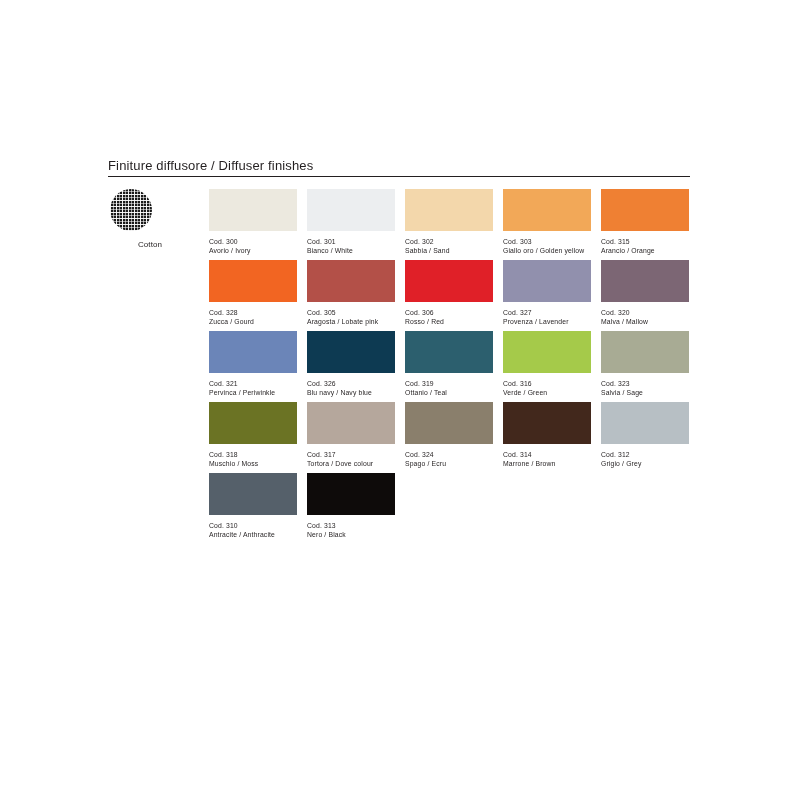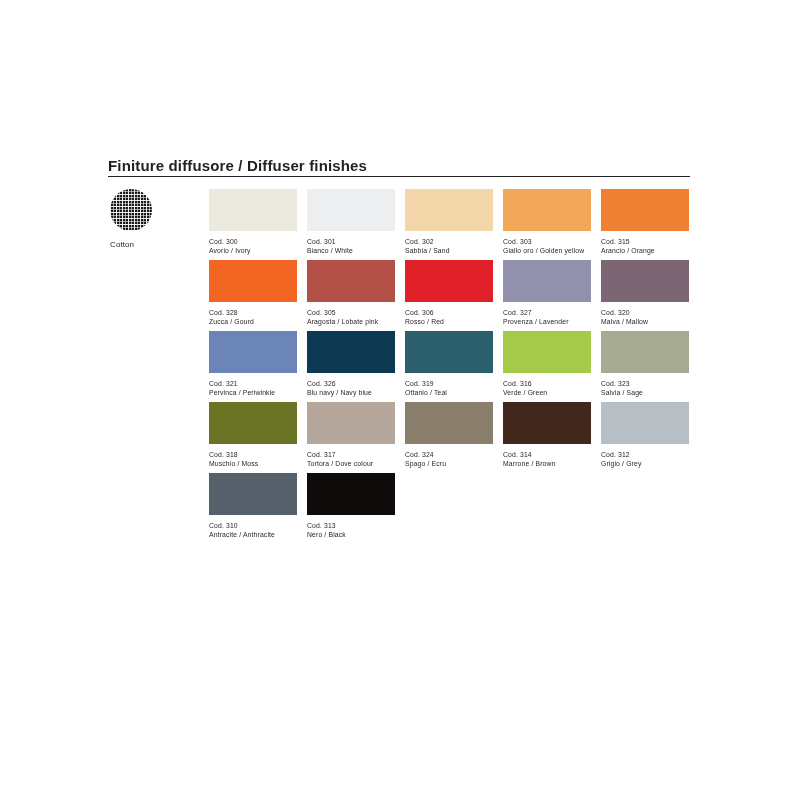--- a/index.html
+++ b/index.html
@@ -25,22 +25,22 @@
   }
 
   
   .section-header {
     position: absolute;
     left: 108px;
     top: 160px;
     width: 582px;
   }
   .section-title {
-    font-size: 15px;
-    font-weight: bold;
+    font-size: 13px;
+    font-weight: normal;
     letter-spacing: 0.15px;
     color: #231f20;
     line-height: 12px;
     white-space: nowrap;
   }
   .section-rule {
     margin-top: 4px;
     border-top: 1px solid #231f20;
     width: 582px;
     height: 0;
@@ -70,20 +70,21 @@
         rgba(255,255,255,0.55) 3px, rgba(255,255,255,0.55) 4px,
         rgba(255,255,255,0.0) 4px, rgba(255,255,255,0.0) 6px);
     background-size: 6px 6px, 6px 6px;
   }
   .material-label {
     margin-top: 9px;
     font-size: 8px;
     line-height: 10px;
     color: #231f20;
     letter-spacing: 0.1px;
+    text-align: center;
   }
 
   
   .grid {
     position: absolute;
     left: 209px;
     top: 189px;
     width: 490px;
   }
   .row {

